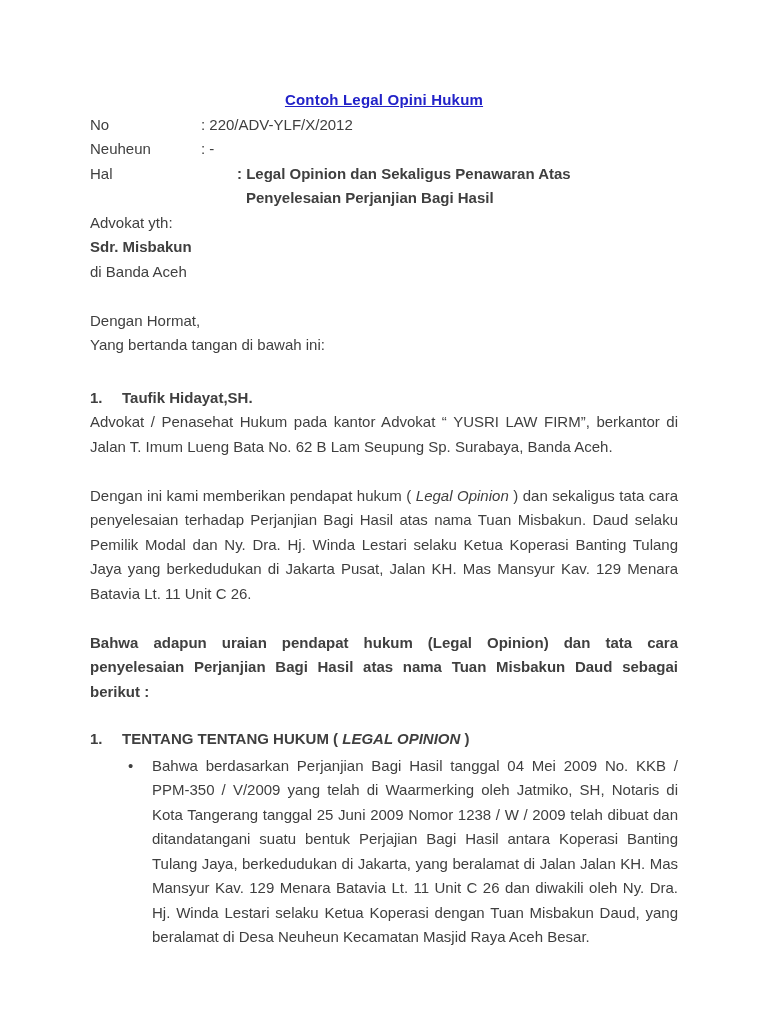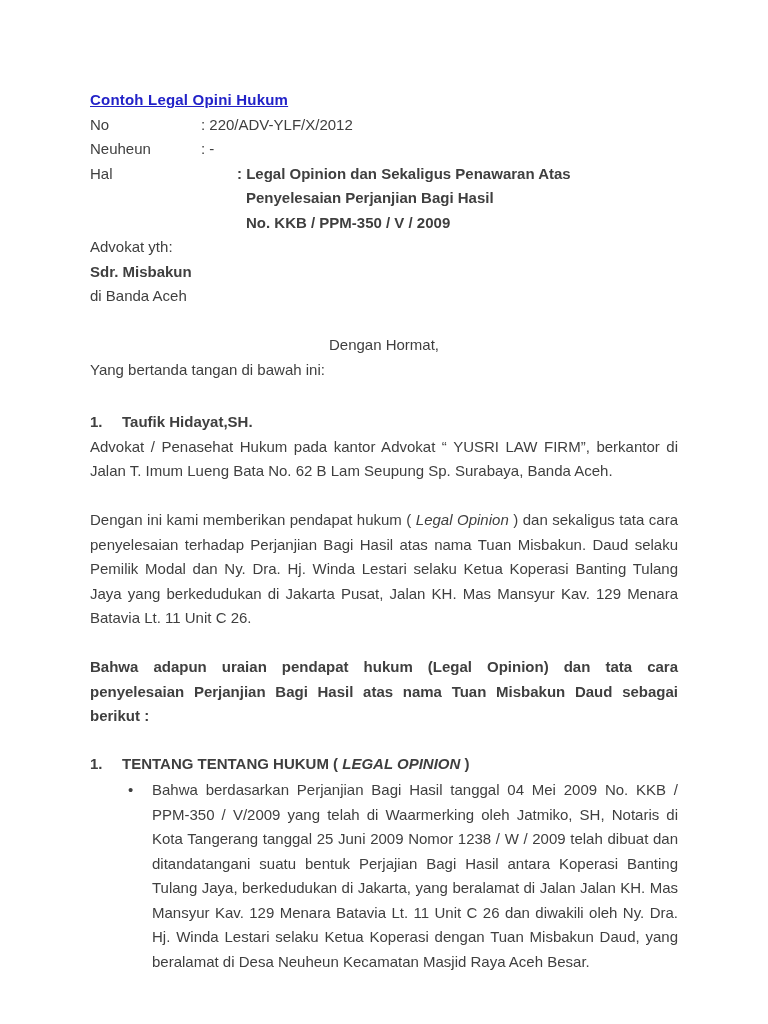--- a/index.html
+++ b/index.html
@@ -18,34 +18,34 @@
     line-height: 24.5px;
     color: #3f3f3f;
   }
   .content {
     position: absolute;
     left: 90px;
     top: 88px;
     width: 588px;
   }
   .doc-title {
-    text-align: left;
+    text-align: center;
     font-weight: 700;
     text-decoration: underline;
     color: #2222c8;
     letter-spacing: 0.2px;
   }
   .meta-row { display: flex; gap: 24px; }
   .meta-label { width: 87px; flex-shrink: 0; }
   .meta-value { flex: 1; }
   .meta-value.bold { font-weight: 700; margin-left: 36px; }
   .hal-cont { padding-left: 9px; }
   .bold { font-weight: 700; }
   .it { font-style: italic; margin-top: 8px; }
-  .salutation { margin-top: 24.5px; text-align: center; }
+  .salutation { margin-top: 24.5px; }
   .numbered { display: flex; margin-top: 28px; }
   .numbered .num { width: 32px; flex-shrink: 0; font-weight: 700; }
   .numbered .name { font-weight: 700; }
   .para { text-align: justify; }
   .para-desc { margin-top: 0; }
   .para1 { margin-top: 24.5px; }
   .para2 { margin-top: 24.5px; font-weight: bold; }
   .section-heading { display: flex; margin-top: 23px; font-weight: 700; }
   .section-heading .num { width: 32px; flex-shrink: 0; }
   .bullet-item { display: flex; padding-left: 38px; margin-top: 2px; }
@@ -68,21 +68,20 @@
     <div class="meta-row">
       <div class="meta-label">Neuheun</div>
       <div class="meta-value">: -</div>
     </div>
 
     <div class="meta-row">
       <div class="meta-label">Hal</div>
       <div class="meta-value bold">
         <div>: Legal Opinion dan Sekaligus Penawaran Atas</div>
         <div class="hal-cont">Penyelesaian Perjanjian Bagi Hasil</div>
-        <div class="hal-cont">No. KKB / PPM-350 / V / 2009</div>
       </div>
     </div>
 
     <div>Advokat yth:</div>
     <div class="bold">Sdr. Misbakun</div>
     <div>di Banda Aceh</div>
 
     <div class="salutation">Dengan Hormat,</div>
     <div>Yang bertanda tangan di bawah ini:</div>
 

